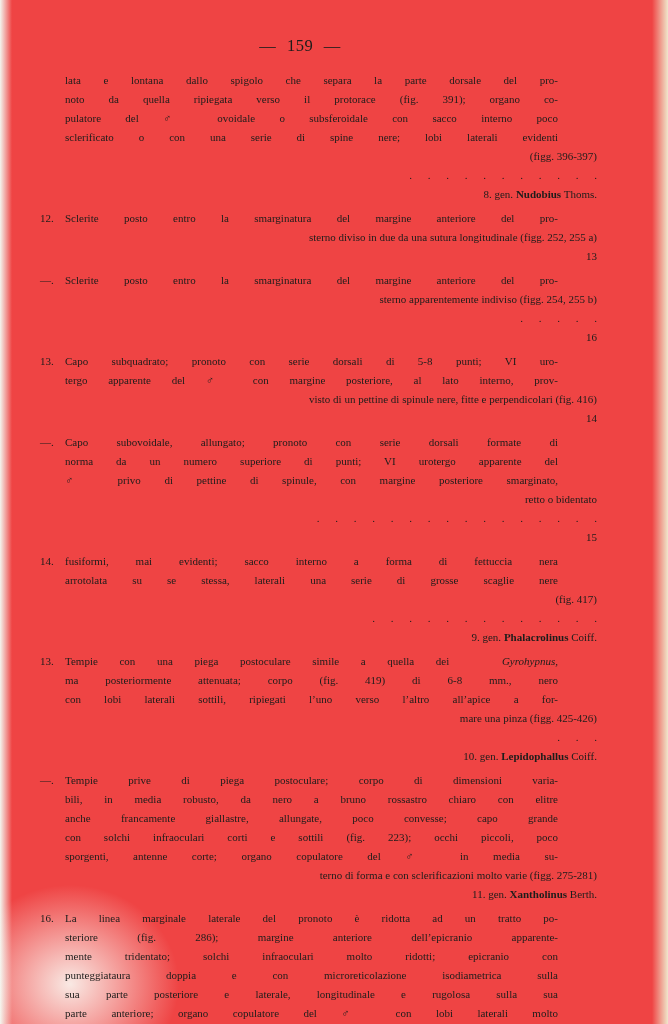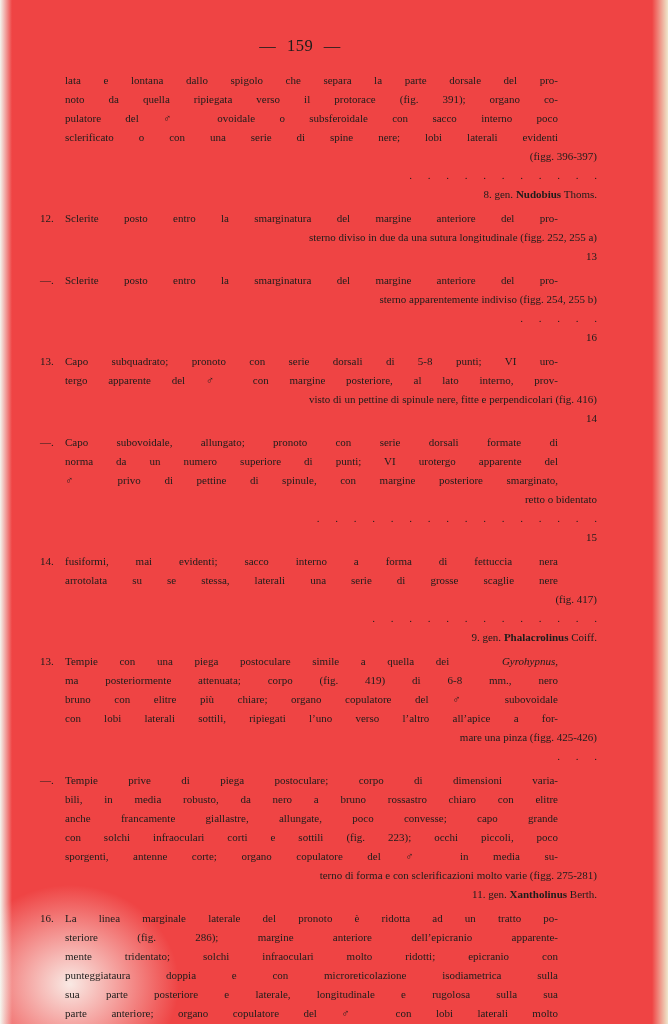--- a/index.html
+++ b/index.html
@@ -134,26 +134,26 @@
           <span class="tail-text">(fig. 417)</span>
           <span class="leader">. . . . . . . . . . . . .</span>
           <span class="spacer"></span>
           <span class="result"><span>9. gen. </span><b>Phalacrolinus</b><span> Coiff.</span></span>
         </div>
       </div>
       <div class="entry">
         <span class="num">13.</span>
         <div class="line body"><span>Tempie con una piega postoculare simile a quella dei </span><i>Gyrohypnus,</i></div>
         <div class="line body">ma posteriormente attenuata; corpo (fig. 419) di 6-8 mm., nero</div>
-        <div class="line body">bruno con elitre più chiare; organo copulatore del ♂ subovoidale</div>
         <div class="line body">con lobi laterali sottili, ripiegati l’uno verso l’altro all’apice a for-</div>
         <div class="line tail">
           <span class="tail-text">mare una pinza (figg. 425-426)</span>
           <span class="leader">. . .</span>
           <span class="spacer"></span>
+          <span class="result"><span>10. gen. </span><b>Lepidophallus</b><span> Coiff.</span></span>
         </div>
       </div>
       <div class="entry">
         <span class="num">—.</span>
         <div class="line body">Tempie prive di piega postoculare; corpo di dimensioni varia-</div>
         <div class="line body">bili, in media robusto, da nero a bruno rossastro chiaro con elitre</div>
         <div class="line body">anche francamente giallastre, allungate, poco convesse; capo grande</div>
         <div class="line body">con solchi infraoculari corti e sottili (fig. 223); occhi piccoli, poco</div>
         <div class="line body">sporgenti, antenne corte; organo copulatore del ♂ in media su-</div>
         <div class="line tail">

